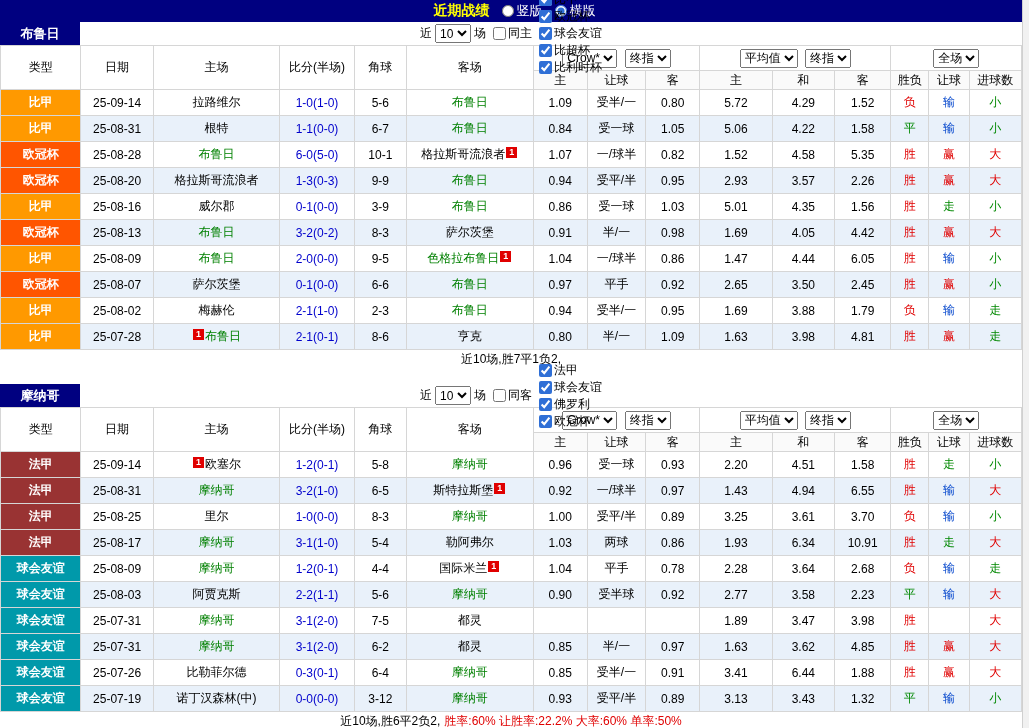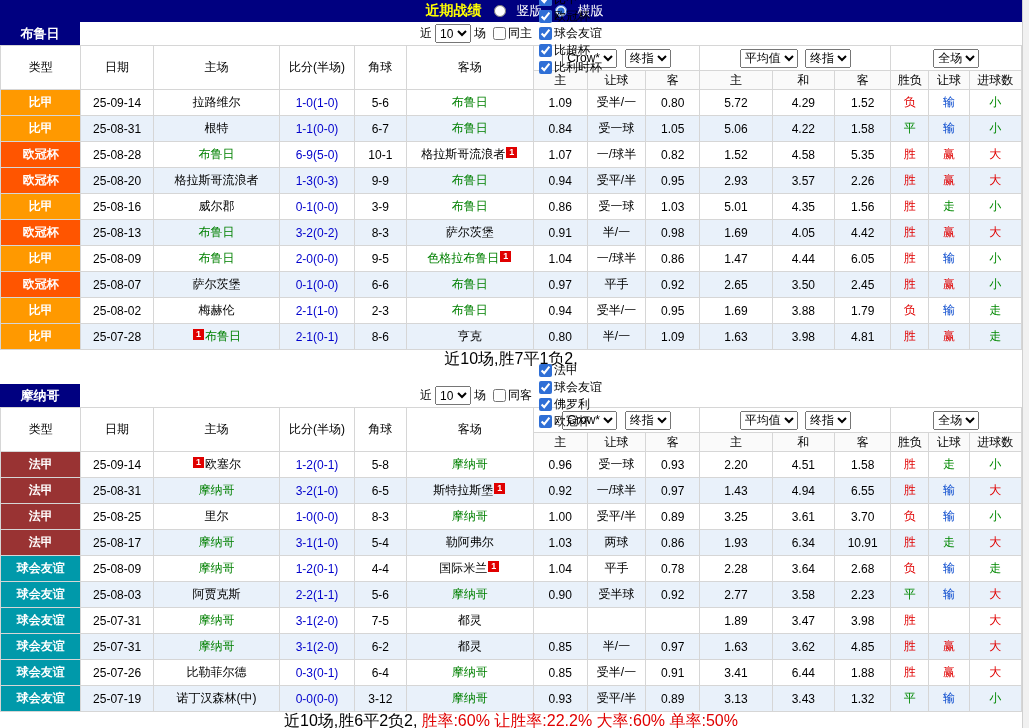--- a/index.html
+++ b/index.html
@@ -6,21 +6,21 @@
   html,body { background:#fff; }
   body {
     width:1029px; height:728px; overflow:hidden; position:relative;
     font-family:"Liberation Sans","DejaVu Sans",sans-serif; font-size:12px; color:#000;
   }
   .topbar {
     background:var(--navy,#000080); height:22px; width:100%;
     display:flex; align-items:center; justify-content:center; gap:12px; color:#fff; font-size:13px;
   }
   .topbar .title { color:var(--title,#ffff00); font-weight:bold; font-size:14px; }
-  .topbar label { display:flex; align-items:center; gap:11px; cursor:pointer; }
+  .topbar label { display:flex; align-items:center; gap:3px; cursor:pointer; }
   .topbar input { accent-color:#2f6fd6; width:12px; height:12px; margin:0; }
   .band { position:relative; height:23px; display:flex; align-items:center; justify-content:center; width:1022px; }
   .team-tab {
     position:absolute; left:0; top:0; width:80px; height:100%;
     background:var(--navy,#000080); color:#fff; font-size:13px; font-weight:bold;
     display:flex; align-items:center; justify-content:center;
   }
   .filters { display:flex; align-items:center; gap:3px; font-size:12px; }
   .filters select { font-size:12px; height:19px; }
   .filters label { display:flex; align-items:center; cursor:pointer; }
@@ -33,21 +33,21 @@
   .selcell select { font-size:12px; height:19px; margin:0 2px; }
   tbody td { height:26px; }
   tbody tr:nth-child(even) { background:#e9f1fa; }
   td.type { color:#fff; font-weight:bold; }
   .focus { color:var(--focus,#008000); }
   td.score { color:var(--score,#0000cc); }
   .badge {
     display:inline-block; color:#fff; font-size:9px; line-height:11px; width:11px; height:11px;
     vertical-align:3px; font-weight:bold; margin:0 1px; text-align:center;
   }
-  .footer-line { height:19px; width:1022px; display:flex; align-items:center; justify-content:center; gap:4px; font-size:16px; }
+  .footer-line { height:19px; width:1022px; display:flex; align-items:center; justify-content:center; gap:4px; font-size:12px; }
   .footer-line .red { color:var(--red,#e00000); }
   .gap { height:15px; }
   .scroll-strip { position:absolute; right:0; top:0; width:7px; height:728px; background:#f1f1f1; border-left:1px solid #d0d0d0; }
 </style>
 </head>
 <body>
 
 <div class="topbar">
   <span class="title">近期战绩</span>
   <label>
@@ -177,21 +177,21 @@
         <td>4.22</td>
         <td>1.58</td>
         <td style="color: rgb(0, 136, 0);">平</td>
         <td style="color: rgb(0, 68, 204);">输</td>
         <td style="color: rgb(0, 136, 0);">小</td>
       </tr>
       <tr>
         <td class="type" style="background: rgb(255, 85, 0);">欧冠杯</td>
         <td>25-08-28</td>
         <td><span class="focus">布鲁日</span></td>
-        <td class="score">6-9(5-0)</td>
+        <td class="score">6-0(5-0)</td>
         <td>10-1</td>
         <td><span>格拉斯哥流浪者</span><span class="badge" style="background: rgb(224, 0, 0);">1</span></td>
         <td>1.07</td>
         <td>一/球半</td>
         <td>0.82</td>
         <td>1.52</td>
         <td>4.58</td>
         <td>5.35</td>
         <td style="color: rgb(224, 0, 0);">胜</td>
         <td style="color: rgb(224, 0, 0);">赢</td>

